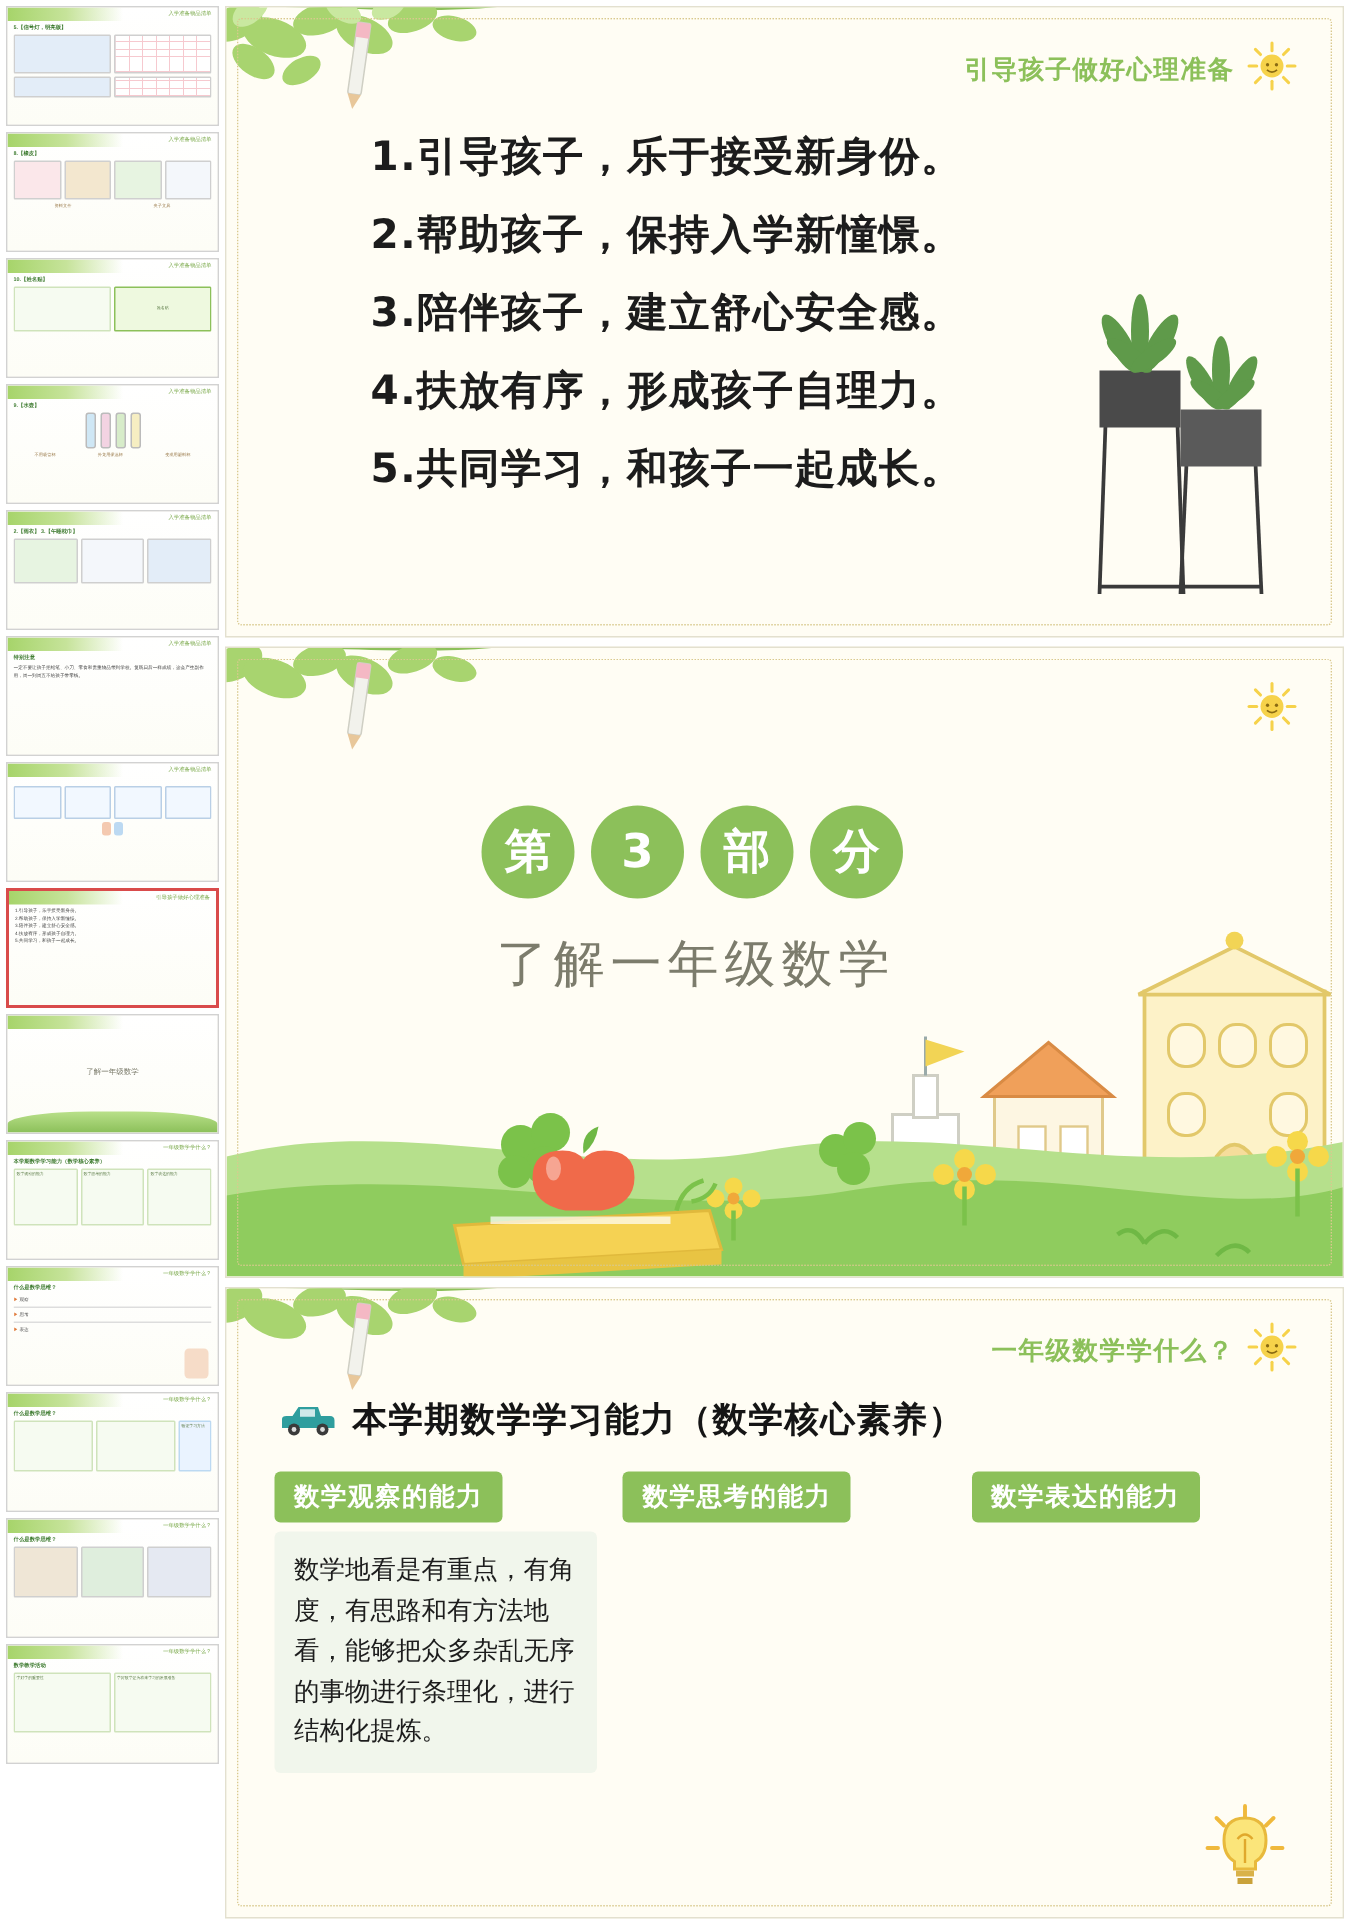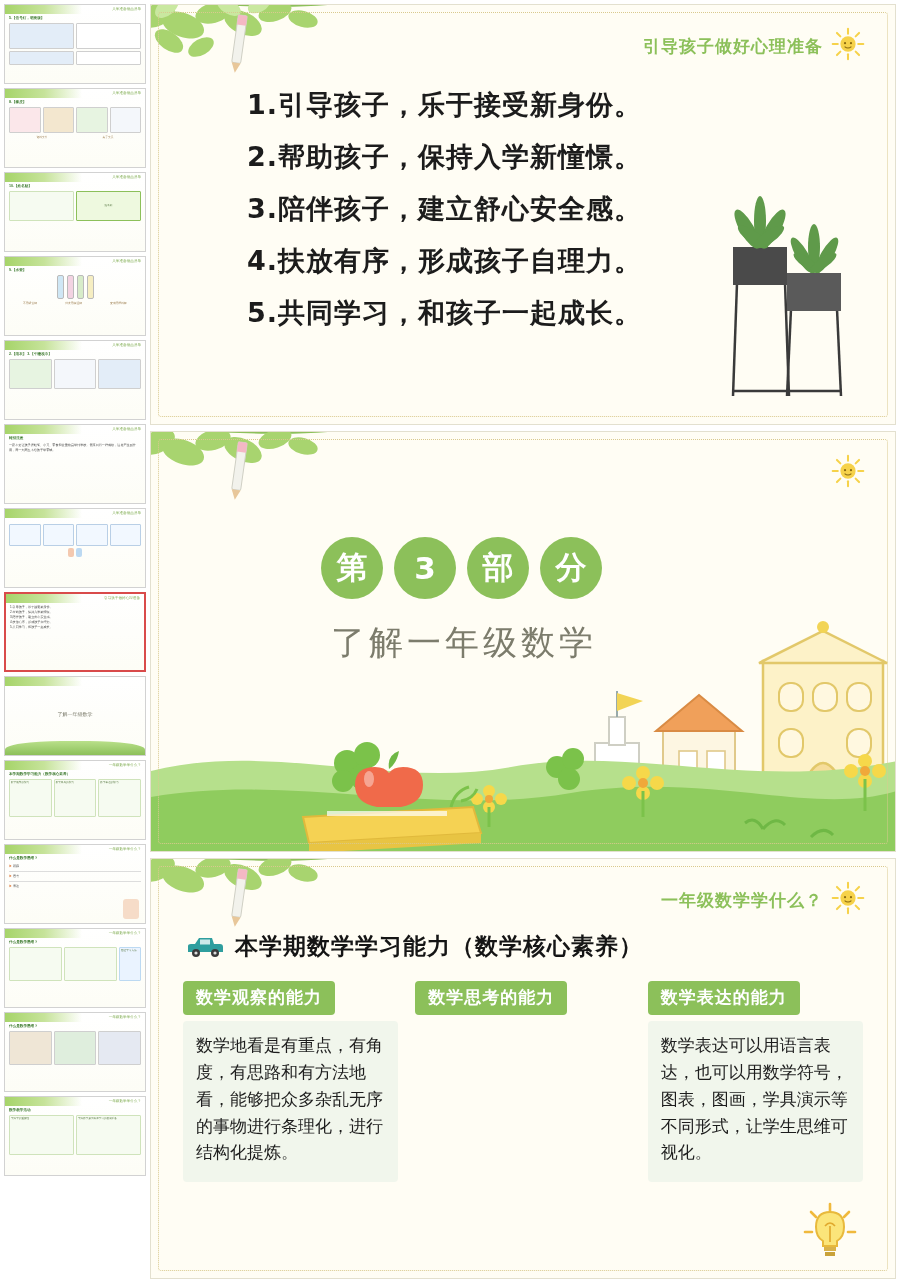--- a/index.html
+++ b/index.html
@@ -199,21 +199,21 @@
     font-family: "DejaVu Sans", "Liberation Sans", sans-serif;
     letter-spacing: 1px;
   }
   .card-body {
     margin-top: 6px;
     background: #f1f6ec;
     border-radius: 4px;
     padding: 13px 13px 14px;
     min-height: 160px;
     font-size: 17px; line-height: 1.58; color: #1d1d1d;
-    font-family: Liberation Mono, monospace;
+    font-family: Liberation Sans, sans-serif;
   }
   .bulb { position: absolute; right: 34px; bottom: 14px; width: 62px; height: 62px; }
   .car { width: 40px; height: 24px; }
 </style>
 </head>
 <body>
 
 <div class="page">
 
   <div class="rail">
@@ -711,21 +711,20 @@
       <div class="cards">
         <div class="card">
           <div class="card-tab">数学观察的能力</div>
           <div class="card-body">数学地看是有重点，有角度，有思路和有方法地看，能够把众多杂乱无序的事物进行条理化，进行结构化提炼。</div>
         </div>
         <div class="card">
           <div class="card-tab">数学思考的能力</div>
         </div>
         <div class="card">
           <div class="card-tab">数学表达的能力</div>
-          <div class="card-body">数学表达可以用语言表达，也可以用数学符号，图表，图画，学具演示等不同形式，让学生思维可视化。</div>
         </div>
       </div>
 
       <svg class="bulb" viewBox="0 0 62 62">
         <g stroke="#f0b93c" stroke-width="2.6" stroke-linecap="round">
           <line x1="31" y1="2" x2="31" y2="9"></line>
           <line x1="12" y1="10" x2="17" y2="15"></line>
           <line x1="50" y1="10" x2="45" y2="15"></line>
           <line x1="6" y1="30" x2="13" y2="30"></line>
           <line x1="56" y1="30" x2="49" y2="30"></line>

